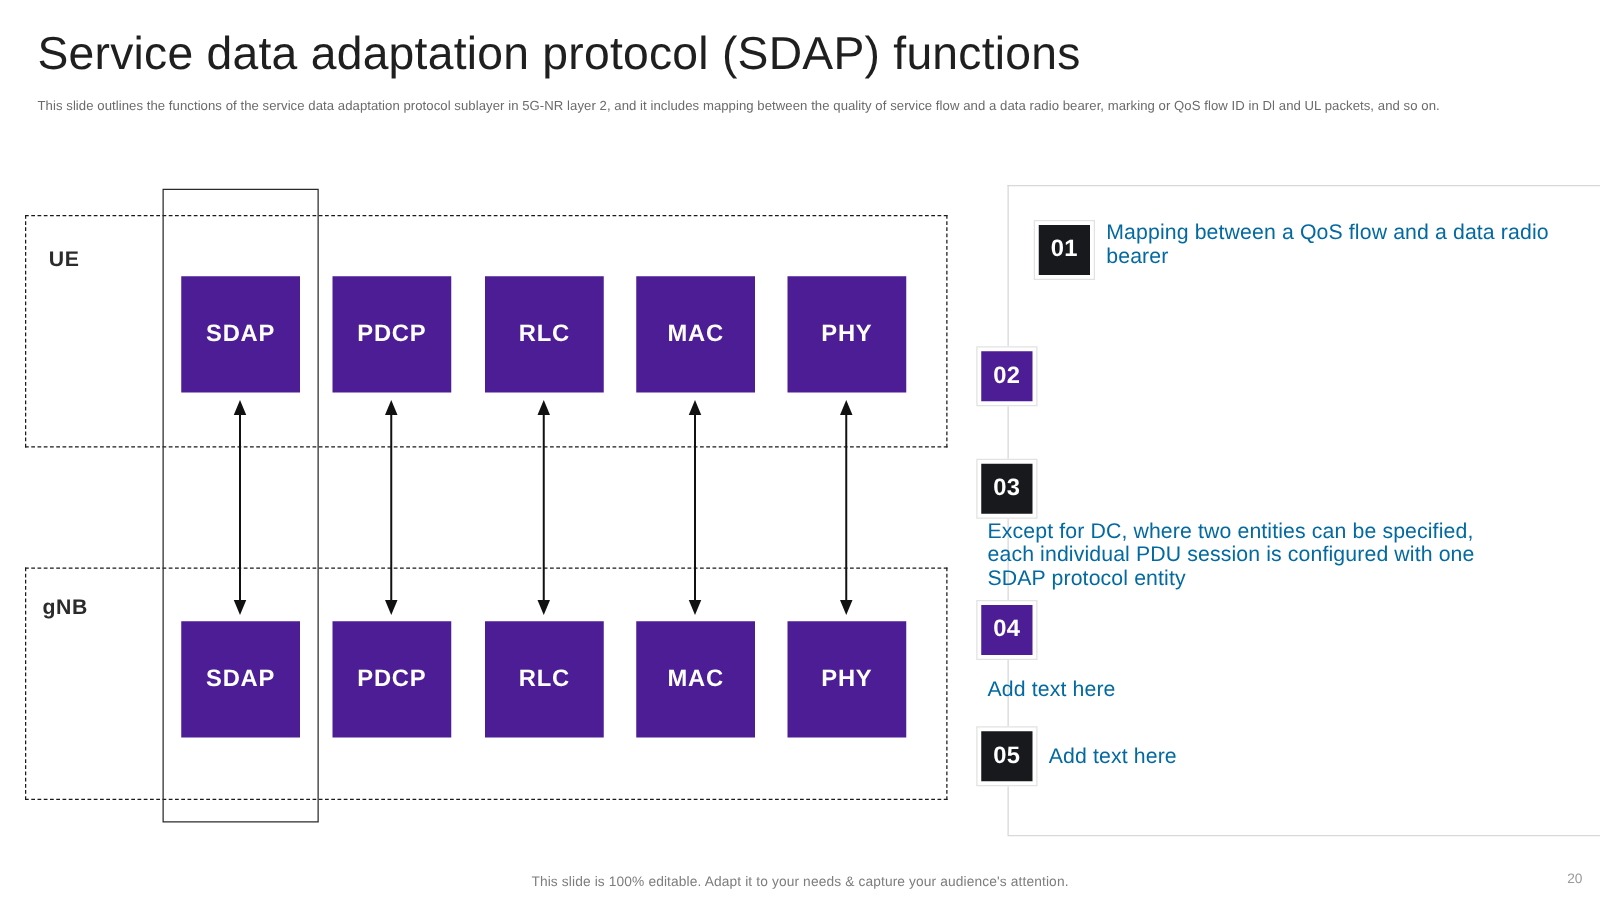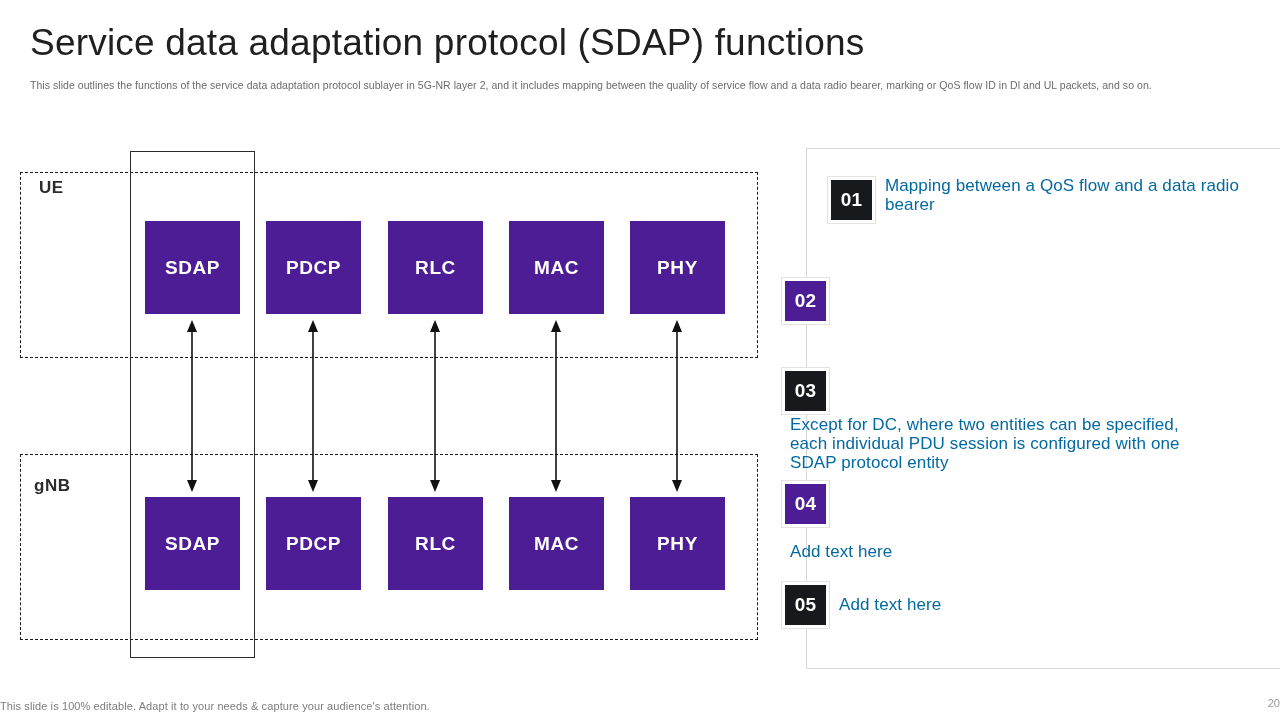--- a/index.html
+++ b/index.html
@@ -53,21 +53,21 @@
   }
   .group-box.ue   { left: 20px;  top: 172px; width: 738px; height: 186px; }
   .group-box.gnb  { left: 20px;  top: 454px; width: 738px; height: 186px; }
   .group-label {
     position: absolute;
     font-size: 17px;
     font-weight: bold;
     color: #2b2b2b;
     letter-spacing: 0.5px;
   }
-  .group-label.ue  { left: 39px; top: 178px; text-align: center; }
+  .group-label.ue  { left: 39px; top: 198px; text-align: center; }
   .group-label.gnb { left: 34px; top: 476px; }
 
   .highlight-frame {
     position: absolute;
     left: 130px;
     top: 151px;
     width: 125px;
     height: 507px;
     border: 1.5px solid #2b2b2b;
     box-sizing: border-box;
@@ -162,28 +162,28 @@
     letter-spacing: 0.1px;
     max-width: 400px;
   }
 
   
   .footer-note {
     position: absolute;
     left: 0;
     top: 700px;
     width: 1280px;
-    text-align: left;
+    text-align: center;
     font-size: 11px;
     color: #7d7d7d;
     letter-spacing: 0.1px;
   }
   .page-number {
     position: absolute;
-    right: 0;
+    right: 14px;
     top: 697px;
     font-size: 11px;
     color: #9a9a9a;
   }
 </style>
 </head>
 <body>
 
 <div class="slide-title">Service data adaptation protocol (SDAP) functions</div>
 <div class="slide-subtitle">This slide outlines the functions of the service data adaptation protocol sublayer in 5G-NR layer 2, and it includes mapping between the quality of service flow and a data radio bearer, marking or QoS flow ID in Dl and UL packets, and so on.</div>

